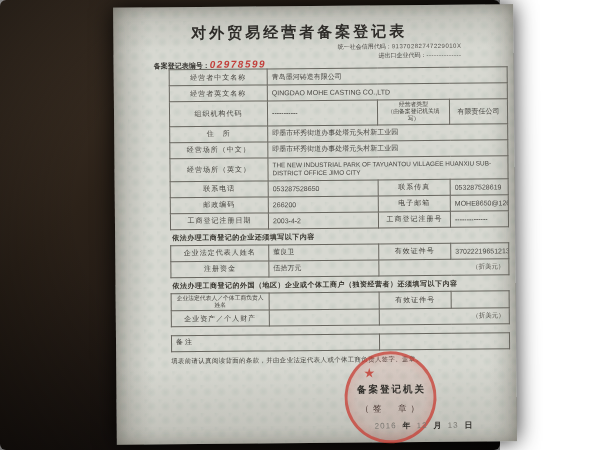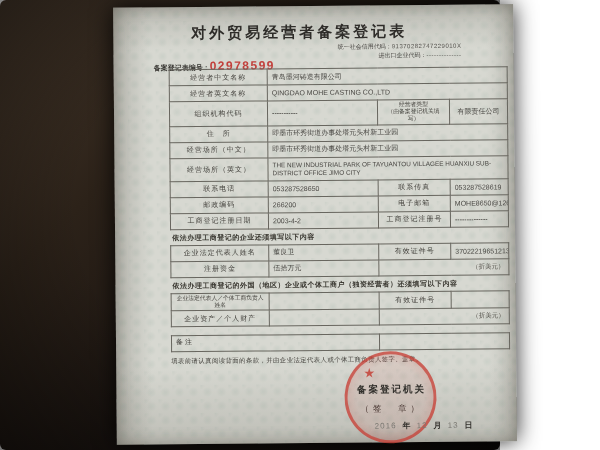--- a/index.html
+++ b/index.html
@@ -18,21 +18,21 @@
       linear-gradient(90deg,rgba(70,65,55,0.22) 0%,rgba(255,255,255,0) 9%,rgba(255,255,255,0) 93%,rgba(75,70,60,0.16) 100%);
     background-size:14px 14px,14px 14px,100% 100%,100% 100%;
     box-shadow:inset 0 0 16px rgba(55,50,40,.38),0 0 22px rgba(0,0,0,.85);
     color:#3c3a36;z-index:1;}
   .title{position:absolute;left:0;top:17px;width:100%;text-align:center;padding-right:28px;box-sizing:border-box;
     font-size:15px;font-weight:bold;letter-spacing:3px;color:#2f2d2a;}
   .codes{position:absolute;right:52px;top:37px;font-size:6px;line-height:1.5;color:#4a4844;text-align:right;}
   .codes .code-line{white-space:nowrap;}
   .codes .code-value{letter-spacing:.5px;color:#55534e;}
   .form-no{position:absolute;left:40px;top:52px;font-size:7px;font-weight:bold;color:#3b3935;white-space:nowrap;}
-  .form-no .no-value{color:#c2403c;font-size:12px;letter-spacing:1.5px;font-weight:bold;}
+  .form-no .no-value{color:#c2403c;font-size:10px;letter-spacing:1.5px;font-weight:bold;font-style:italic;}
   .content{position:absolute;left:55px;top:62px;width:338px;}
   table.grid{border-collapse:collapse;table-layout:fixed;width:338px;font-size:7px;color:#403e3a;}
   table.grid td{border:1px solid #68665f;height:16px;padding:1px 4px;box-sizing:border-box;overflow:hidden;}
   col.cA{width:98px;}col.cB{width:110px;}col.cC{width:72px;}col.cD{width:58px;}
   td.lbl{text-align:center;letter-spacing:1px;color:#45433e;}
   td.val{text-align:left;padding-left:8px;color:#4a4844;}
   td.center{text-align:center;}
   td.twoline{font-size:5.8px;letter-spacing:0;line-height:1.25;}
   td.twoline span{display:block;text-align:center;}
   tr.tall td{height:23px;}

